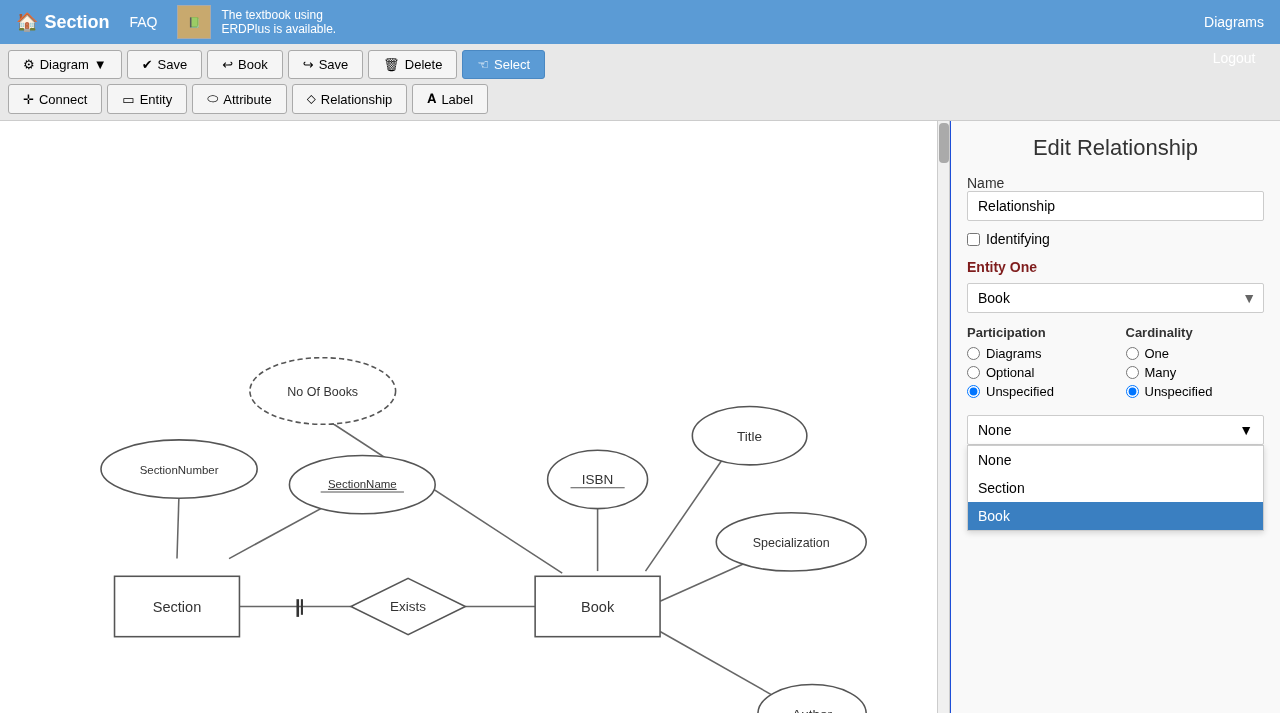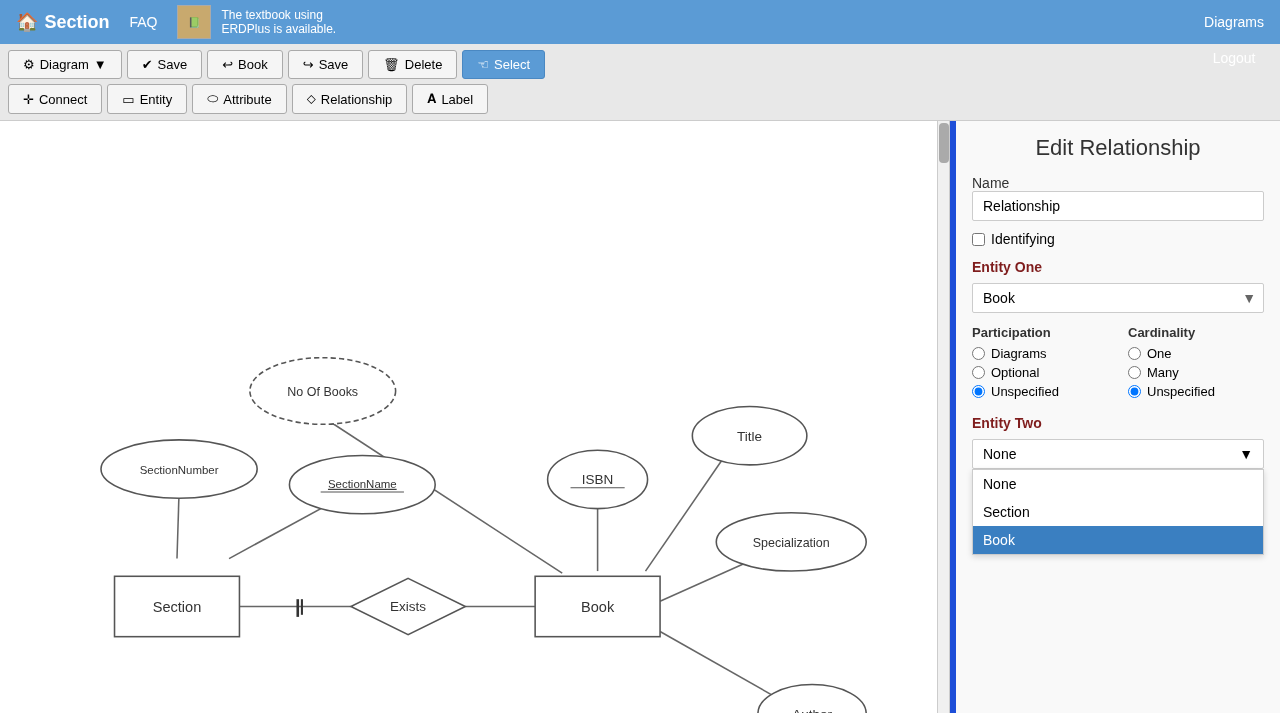--- a/index.html
+++ b/index.html
@@ -69,21 +69,21 @@
       width: 100%;
       height: 100%;
     }
 
     
     .right-panel {
       width: 330px;
       background: #f9f9f9;
       padding: 14px 16px;
       overflow-y: auto;
-      border-left: 6px solid #1d4ed8;
+      border-left: 1px solid #1d4ed8;
     }
     .panel-title {
       font-size: 22px;
       font-weight: normal;
       color: #333;
       margin-bottom: 14px;
       text-align: center;
     }
     .field-label {
       font-size: 14px;
@@ -383,21 +383,20 @@
           <input type="radio" name="cardinality1" style="">
           <span>Many</span>
         </div>
         <div class="radio-row">
           <input type="radio" name="cardinality1" checked="" style="">
           <span>Unspecified</span>
         </div>
       </div>
     </div>
 
-    <div class="section-label">Entity Two</div>
 
     
     <div class="entity-two-dropdown-container">
       <div class="entity-two-select-display">
         <span>None</span>
         <span>▼</span>
       </div>
       <div class="dropdown-list">
         <div class="dropdown-item">None</div>
         <div class="dropdown-item">Section</div>

